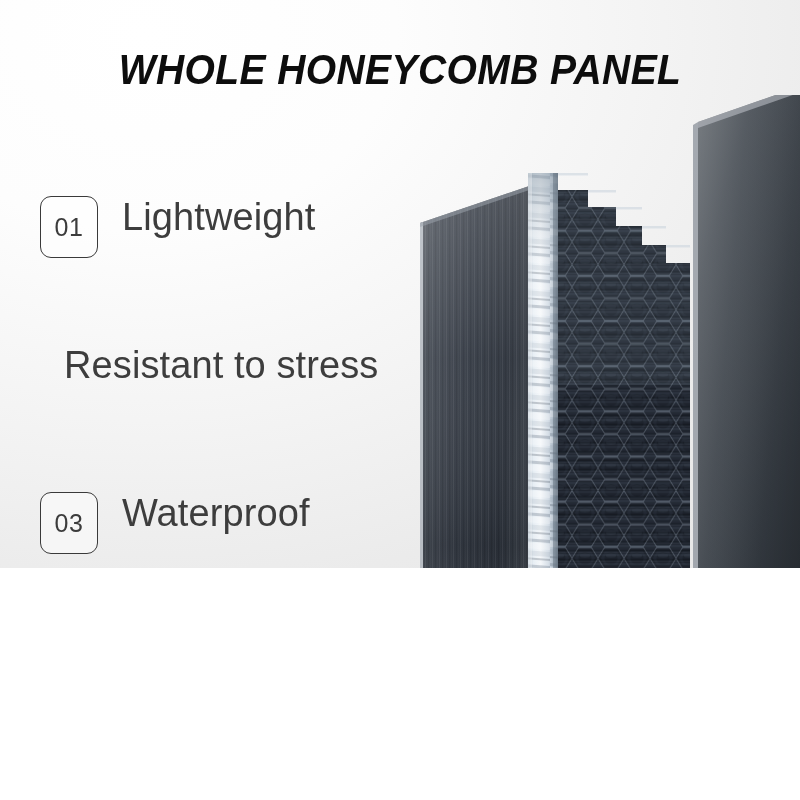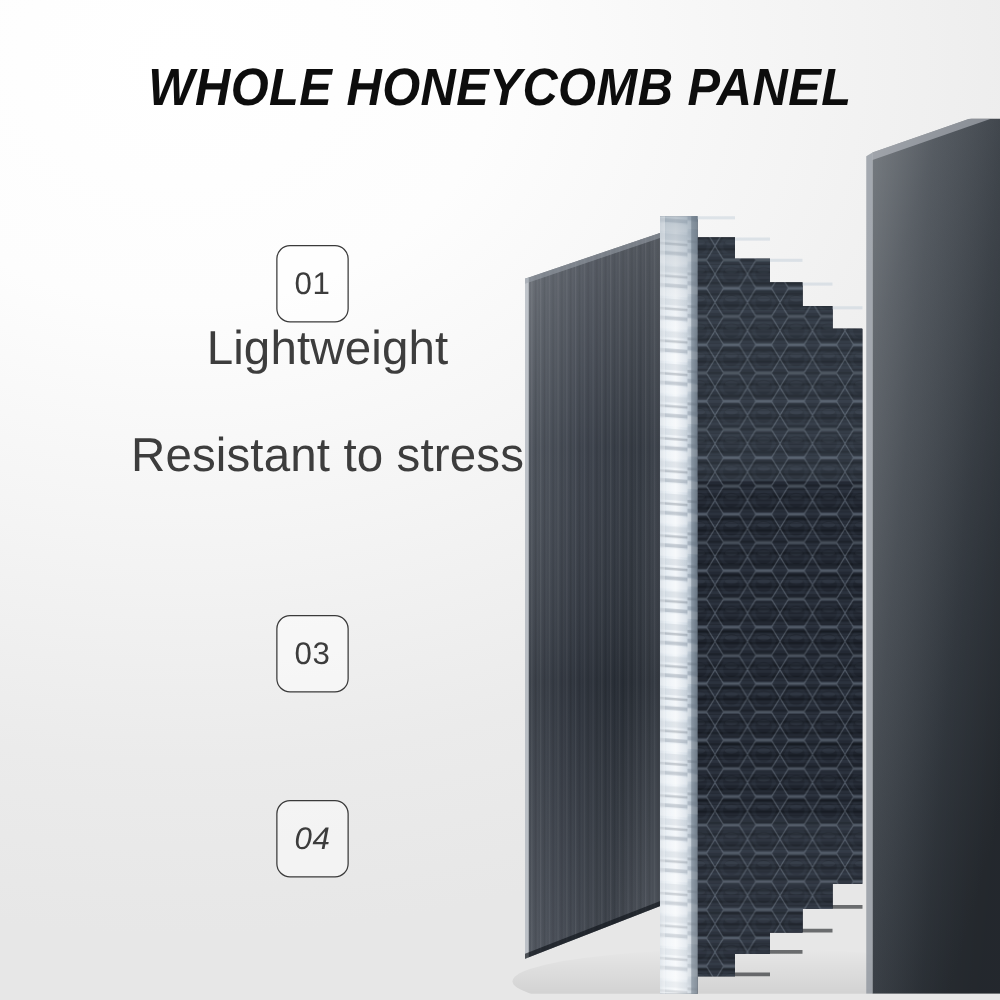--- a/index.html
+++ b/index.html
@@ -8,21 +8,21 @@
     padding: 0;
     background: #ffffff;
   }
   body {
     font-family: "Liberation Sans", sans-serif;
   }
 
   #stage {
     position: relative;
     width: 800px;
-    height: 800px;
+    height: 568px;
     overflow: hidden;
     
     background:
       radial-gradient(ellipse 900px 700px at 18% 6%, #ffffff 0%, #fdfdfd 28%, #f4f4f4 55%, #ebebeb 80%, #e7e7e7 100%),
       linear-gradient(160deg, #ffffff 0%, #f3f3f3 45%, #e9e9e9 100%);
   }
 
   
   #title {
     position: absolute;
@@ -44,24 +44,22 @@
 
   
   #features {
     position: absolute;
     left: 40px;
     top: 196px;
     width: 420px;
   }
   .feature {
     display: flex;
-    align-items: center;
     height: 63px;
     margin-bottom: 85px;
-    flex-direction: column;
   }
   .feature:last-child { margin-bottom: 0; font-style: italic; }
 
   .num-box {
     flex: 0 0 auto;
     width: 58px;
     height: 62px;
     border: 1.6px solid #3a3a3a;
     border-radius: 11px;
     background: rgba(255,255,255,0.48);
@@ -297,20 +295,21 @@
     </div>
 
     <div class="feature">
       <div class="feature-label">Resistant to stress</div>
     </div>
 
     <div class="feature">
       <div class="num-box">
         <span>03</span>
       </div>
+      <div class="feature-label">Waterproof</div>
     </div>
 
     <div class="feature">
       <div class="num-box">
         <span>04</span>
       </div>
     </div>
 
   </div>
 

